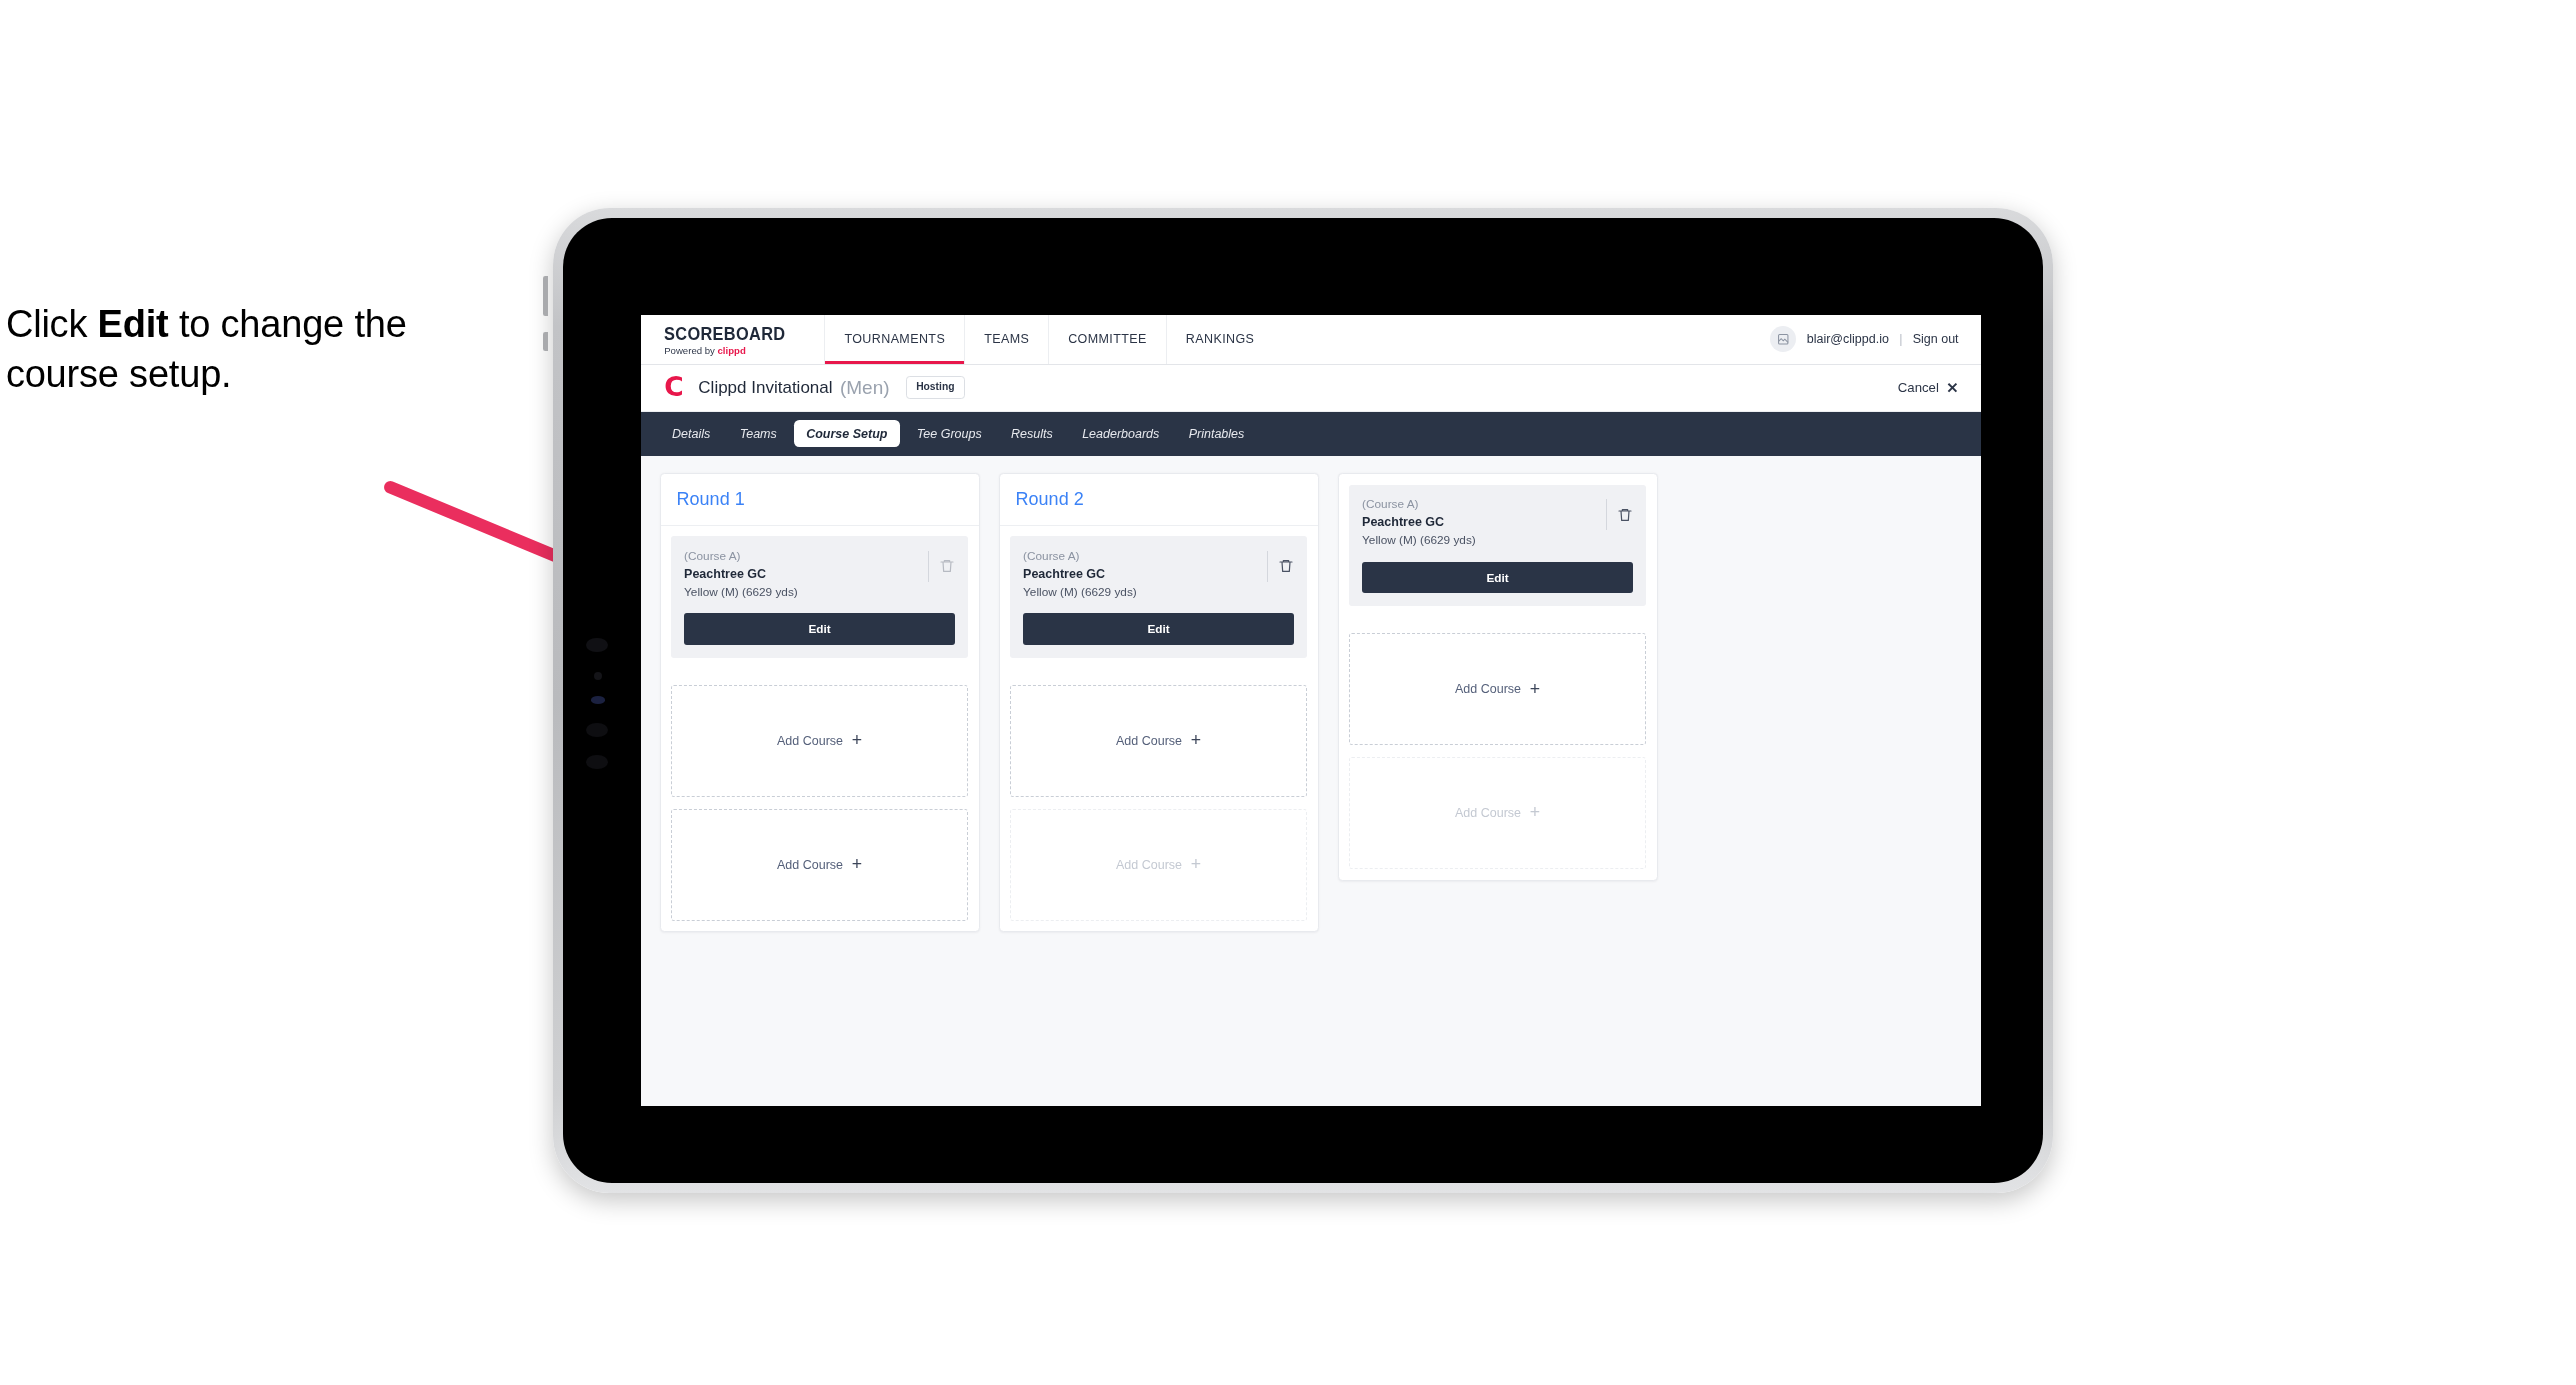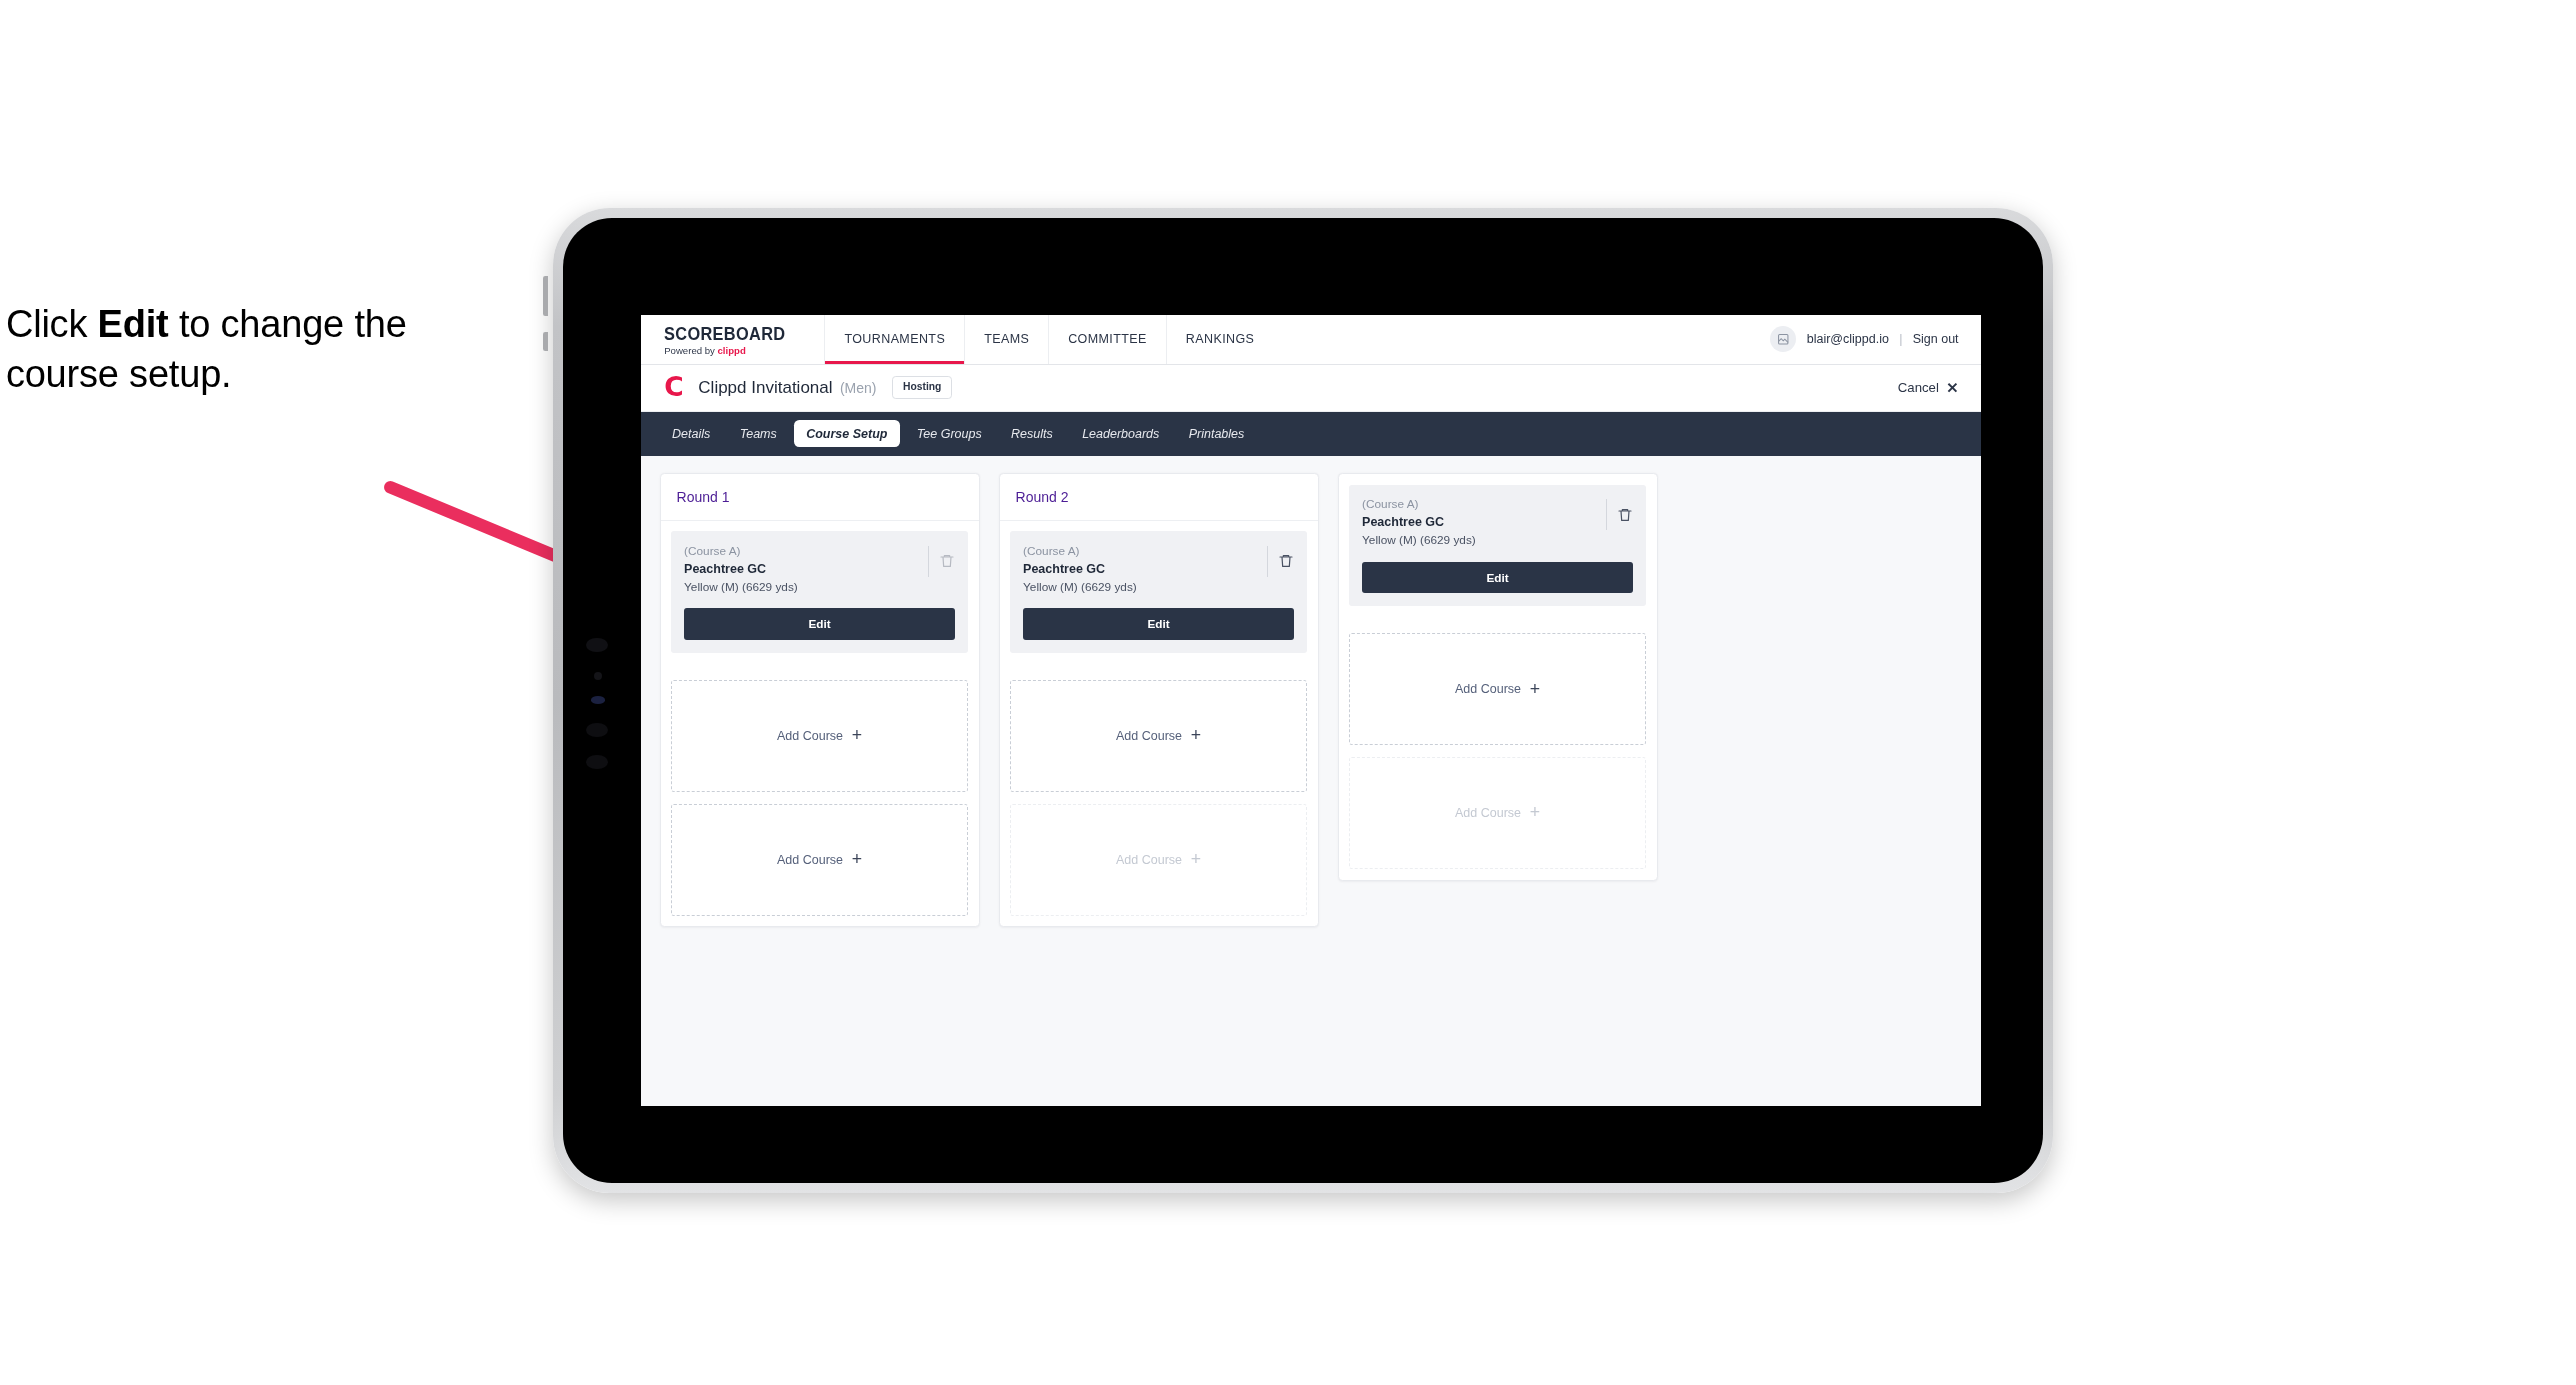--- a/index.html
+++ b/index.html
@@ -168,21 +168,21 @@
   }
   #logo-c {
     font-size: 26.5px;
     font-weight: bold;
     color: #e8174b;
     line-height: 1;
     margin-right: 14.7px;
     font-family: "DejaVu Sans", sans-serif;
   }
   #tour-name { font-size: 17px; color: #1f2838; }
-  #tour-gender { font-size: 14px; color: #9aa2ae; margin-left: 7.4px; }
+  #tour-gender { font-size: 19px; color: #9aa2ae; margin-left: 7.4px; }
   #hosting-badge {
     margin-left: 16px;
     font-size: 10.3px;
     font-weight: bold;
     color: #2b3446;
     border: 0.7px solid #dcdfe4;
     border-radius: 3.7px;
     padding: 5.2px 9.6px;
     line-height: 1;
   }
@@ -231,22 +231,22 @@
   .round-panel {
     width: 320px;
     background: #ffffff;
     border: 0.7px solid #e8eaee;
     border-radius: 4.4px;
     box-shadow: 0 0.7px 2.2px rgba(20,28,45,0.05);
     overflow: hidden;
   }
   .round-header {
     padding: 14.7px 16px;
-    font-size: 14px;
-    color: #4c1d95;
+    font-size: 18px;
+    color: #3b82f6;
     border-bottom: 0.7px solid #edeff2;
   }
   .round-body { padding: 10.3px; }
 
   .course-card {
     background: #f0f1f4;
     border-radius: 2.9px;
     padding: 11.8px 13.2px 13.2px 13.2px;
     margin-bottom: 27px;
     position: relative;

